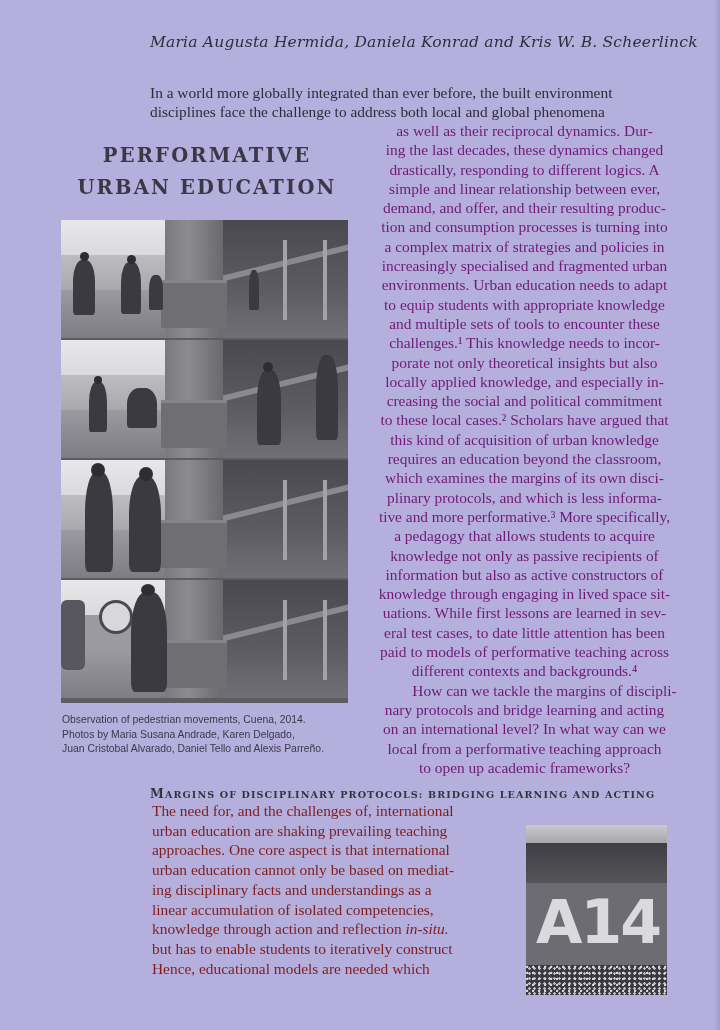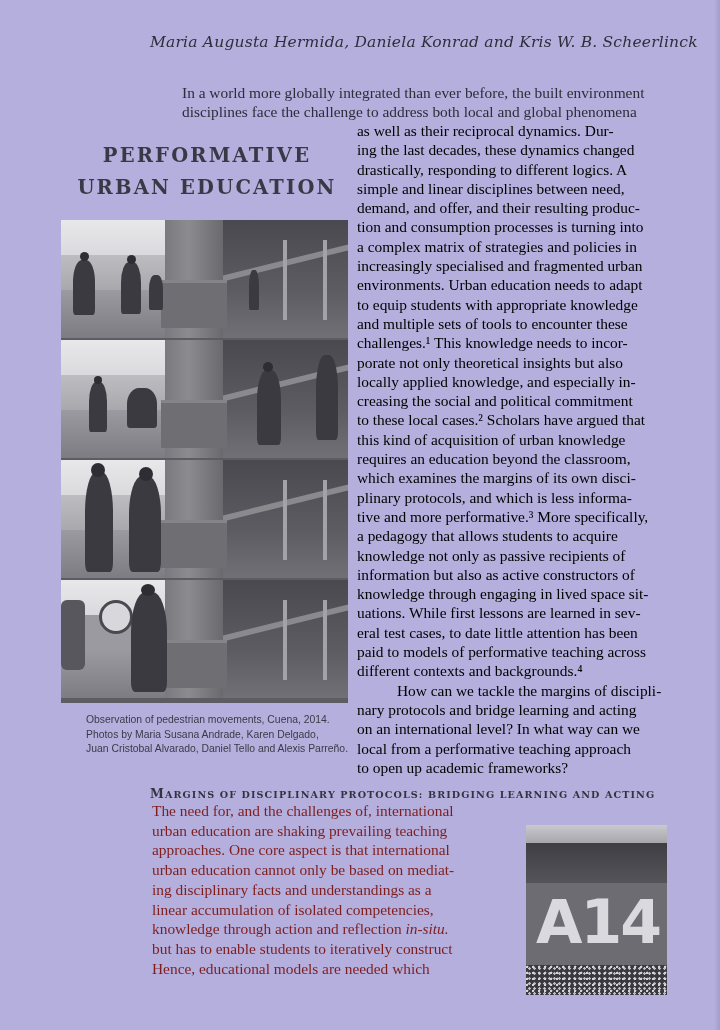--- a/index.html
+++ b/index.html
@@ -17,29 +17,29 @@
     }
     .authors {
       position: absolute; left: 150px; top: 33px;
       font-family: "DejaVu Serif", serif; font-style: italic;
       font-size: 15.5px; letter-spacing: 0.2px; color: #2f2d3c;
     }
     .intro {
       position: absolute; left: 150px; top: 83px; width: 540px;
       font-size: 15.4px; line-height: 19.3px; color: #2e2c3a;
     }
-    .intro p { white-space: nowrap; margin-left: 32px; }
+    .intro p { white-space: nowrap; }
     .title {
       position: absolute; left: 62px; top: 140px; width: 290px; text-align: center;
       font-family: "DejaVu Serif", serif; font-weight: bold;
       font-size: 19.5px; letter-spacing: 2.2px; line-height: 32px; color: #3a3846;
     }
     .main-col {
       position: absolute; left: 357px; top: 121px; width: 335px;
-      font-size: 15.4px; line-height: 19.3px; color: #000000;
+      font-size: 15.4px; line-height: 19.3px; color: #701a75; text-align: center;
     }
     .main-col .line { white-space: nowrap; display: block; }
     .indent { padding-left: 40px; }
     .collage {
       position: absolute; left: 61px; top: 220px; width: 287px; height: 483px;
       background: #5e5c63; overflow: hidden;
     }
     .frame { position: absolute; left: 0; width: 287px; height: 118px; overflow: hidden; }
     .frame .sky { position: absolute; left: 0; top: 0; width: 106px; height: 45px; background: linear-gradient(#e8e7ea,#d6d5d9); }
     .frame .building-l { position: absolute; left: 0; top: 35px; width: 106px; height: 35px; background: linear-gradient(#bdbcc0,#a9a8ad); }
@@ -49,21 +49,21 @@
     .frame .arcade { position: absolute; left: 162px; top: 0; width: 125px; height: 118px; background: linear-gradient(#4a494f,#5d5c62 60%,#717076); }
     .frame .beam { position: absolute; left: 162px; top: 40px; width: 125px; height: 6px; background: #8a898e; transform: skewY(-14deg); }
     .frame .post { position: absolute; top: 20px; width: 4px; height: 80px; background: #a3a2a7; }
     .frame .person { position: absolute; background: #3b3a40; border-radius: 40% 40% 10% 10%; }
     .frame .head { position: absolute; background: #2e2d33; border-radius: 50%; }
     .caption {
       position: absolute; left: 62px; top: 713px; width: 300px;
       font-family: "Liberation Sans", "DejaVu Sans", sans-serif;
       font-size: 10.4px; line-height: 14.6px; color: #3b3948;
     }
-    .caption span { display: block; white-space: nowrap; margin-left: 24px; }
+    .caption span { display: block; white-space: nowrap; }
     .section-head {
       position: absolute; left: 150px; top: 786px;
       font-family: "DejaVu Serif", serif; font-size: 9.6px; font-weight: bold;
       letter-spacing: 1.1px; color: #34323f; white-space: nowrap;
     }
     .section-head .big { font-size: 12.5px; }
     .section-body {
       position: absolute; left: 152px; top: 801px; width: 345px;
       font-size: 15.4px; line-height: 19.7px; color: #7f1d1d;
     }
@@ -103,21 +103,21 @@
 
   <div class="title">
     <div>PERFORMATIVE</div>
     <div>URBAN EDUCATION</div>
   </div>
 
   <div class="main-col">
     <span class="line">as well as their reciprocal dynamics. Dur-</span>
     <span class="line">ing the last decades, these dynamics changed</span>
     <span class="line">drastically, responding to different logics. A</span>
-    <span class="line">simple and linear disciplines between need,</span>
+    <span class="line">simple and linear relationship between ever,</span>
     <span class="line">demand, and offer, and their resulting produc-</span>
     <span class="line">tion and consumption processes is turning into</span>
     <span class="line">a complex matrix of strategies and policies in</span>
     <span class="line">increasingly specialised and fragmented urban</span>
     <span class="line">environments. Urban education needs to adapt</span>
     <span class="line">to equip students with appropriate knowledge</span>
     <span class="line">and multiple sets of tools to encounter these</span>
     <span class="line">challenges.¹ This knowledge needs to incor-</span>
     <span class="line">porate not only theoretical insights but also</span>
     <span class="line">locally applied knowledge, and especially in-</span>

